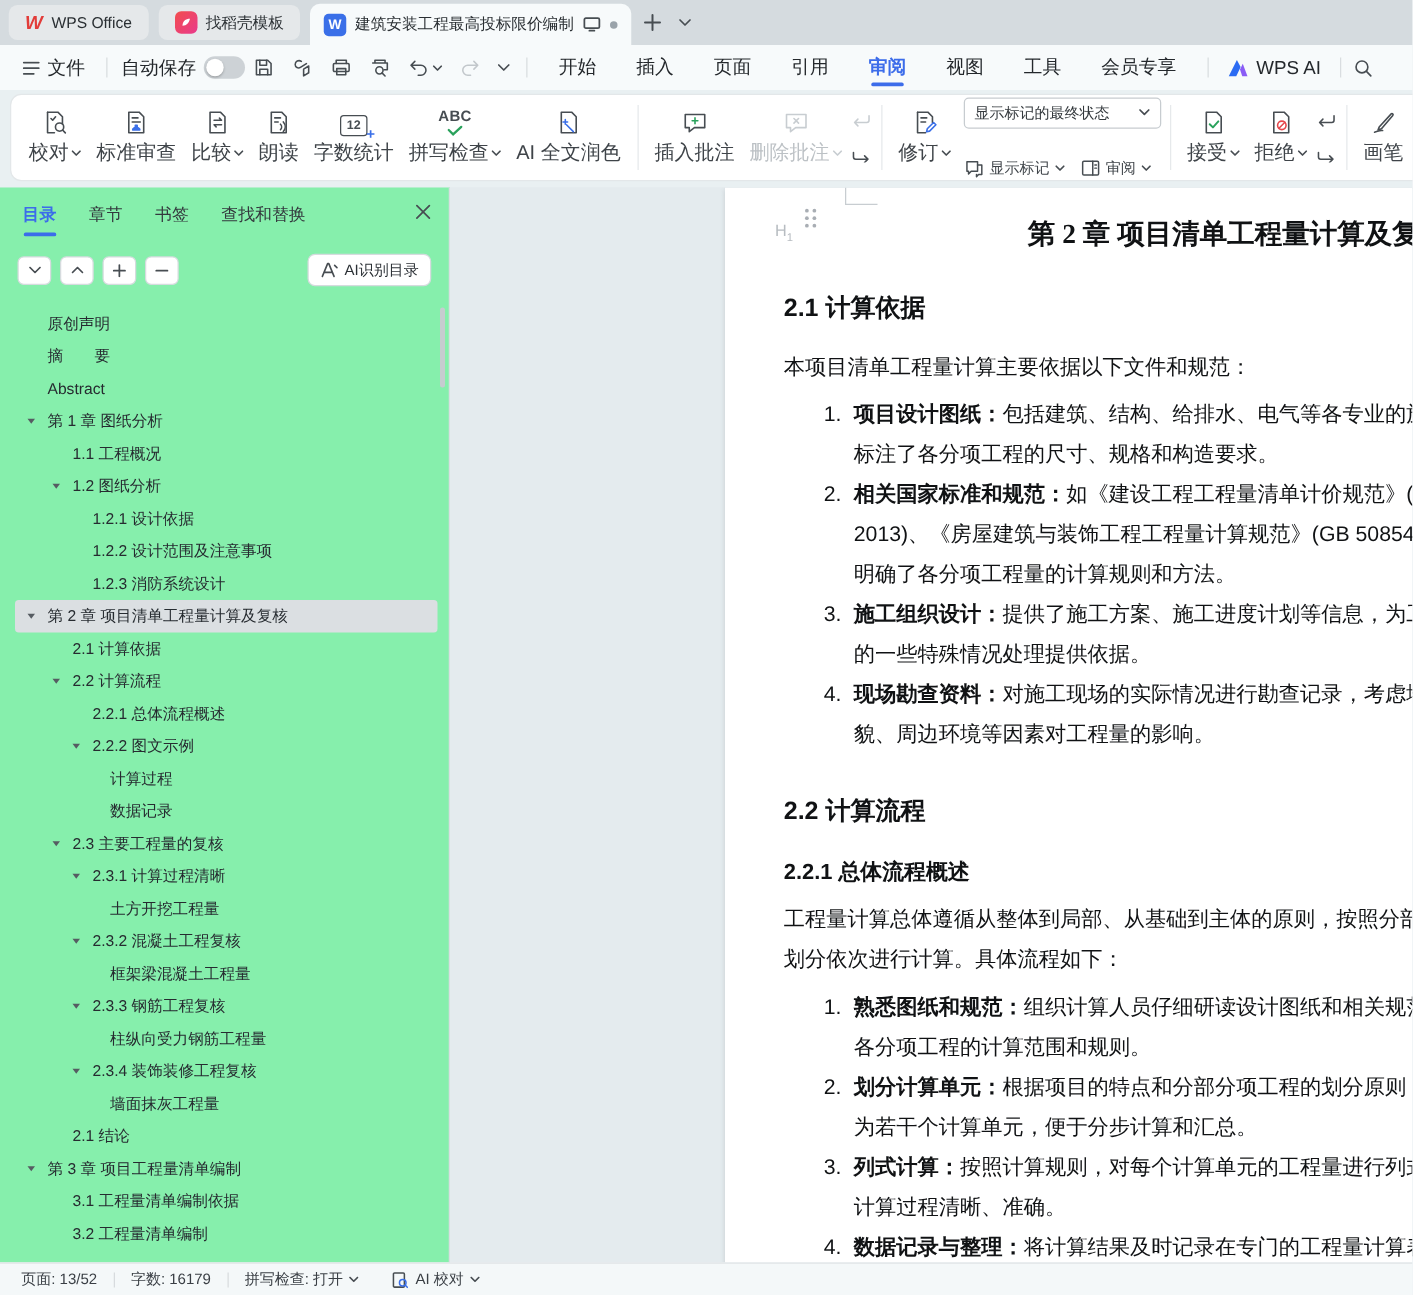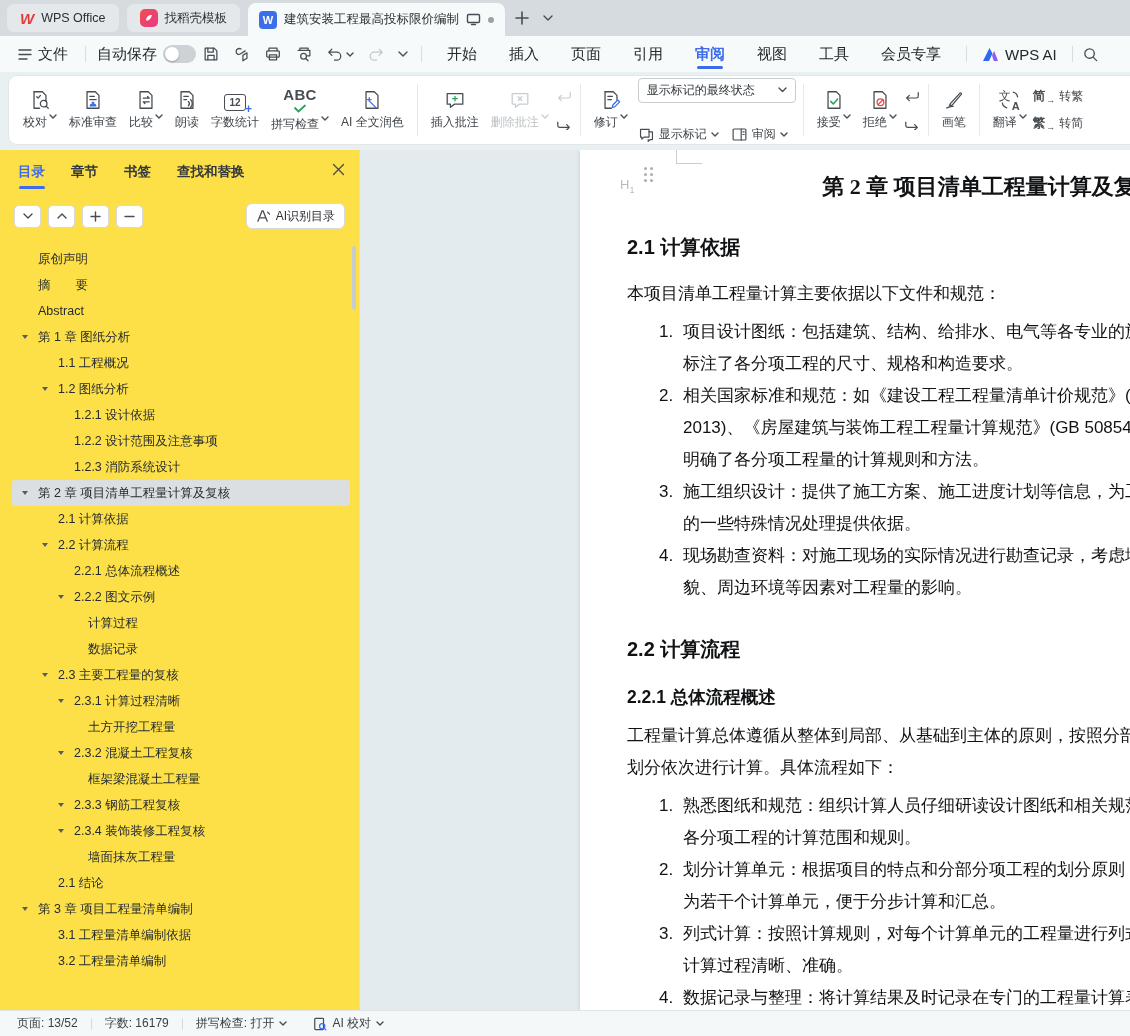--- a/index.html
+++ b/index.html
@@ -31,45 +31,45 @@
   .mtabs{display:flex;}
   .mitem{padding:0 16px;height:36px;line-height:36px;position:relative;white-space:nowrap;}
   .mitem.selected{color:#3c6cea;font-weight:bold;}
   .mitem.selected::after{content:"";position:absolute;left:50%;transform:translateX(-50%);bottom:3px;width:26px;height:3px;border-radius:2px;background:#3c6cea;}
   .wpsai{display:flex;align-items:center;gap:6px;padding:0 6px;white-space:nowrap;}
 
   
   .ribbon{height:78px;background:#e9f0f2;position:relative;}
   .rcard{position:absolute;left:8px;right:-14px;top:3px;height:70px;background:#fff;border:1px solid #e3e7e9;border-radius:9px;display:flex;align-items:center;padding:0 8px;overflow:hidden;}
   .rbtn{display:flex;flex-direction:column;align-items:center;justify-content:center;gap:3px;padding:3px 6px;border-radius:6px;flex:none;}
-  .lbl{font-size:12px;color:#3f4449;display:flex;align-items:flex-start;gap:2px;white-space:nowrap;}
+  .lbl{font-size:16px;color:#3f4449;display:flex;align-items:center;gap:2px;white-space:nowrap;}
   .rdiv{width:1px;height:52px;background:#e6e9eb;margin:0 7px;flex:none;}
   .rcol{display:flex;flex-direction:column;gap:8px;justify-content:center;flex:none;}
   .rcolwide{display:flex;flex-direction:column;gap:23px;flex:none;margin-left:4px;}
   .rrow{display:flex;align-items:center;gap:12px;}
   .rsel{width:158px;height:25px;border:1px solid #c7ccd0;border-radius:4px;background:#fff;display:flex;align-items:center;justify-content:space-between;padding:0 8px;font-size:12px;color:#33383c;white-space:nowrap;}
   .sbtn{display:flex;align-items:center;gap:4px;font-size:12px;color:#3f4449;white-space:nowrap;flex:none;}
   .disabled .lbl,.disabled{color:#bcc1c5;}
   .disabled svg *{stroke:#c8cdd1 !important;}
   .wcbox{width:22px;height:17px;border:1.7px solid #474d52;border-radius:3px;position:relative;display:flex;align-items:center;justify-content:center;font-size:10px;font-weight:bold;color:#474d52;margin-top:4px;}
   .wcp{position:absolute;right:-7px;bottom:-6px;color:#3a6fe8;font-size:12px;font-weight:bold;}
-  .spbox{display:flex;flex-direction:column;align-items:center;font-size:15px;font-weight:bold;color:#474d52;letter-spacing:.3px;line-height:1.1;}
+  .spbox{display:flex;flex-direction:column;align-items:center;font-size:12px;font-weight:bold;color:#474d52;letter-spacing:.3px;line-height:1.1;}
   .trbox{position:relative;width:22px;height:22px;}
   .trw{position:absolute;left:0;top:-1px;font-size:12px;color:#474d52;}
   .tra{position:absolute;right:1px;bottom:-1px;font-size:11px;font-weight:bold;color:#474d52;}
   .trar{position:absolute;left:0;top:0;}
   .ccz{font-size:12.5px;font-weight:bold;color:#474d52;line-height:1;}
   .cca{font-size:9px;color:#474d52;margin:7px 0 0 -3px;line-height:1;}
   .chev{flex:none;}
 
   
   .main{position:absolute;top:150px;left:0;right:0;bottom:26px;display:flex;}
-  .sidebar{width:360px;background:#fde047;border-right:1px solid #d9dee1;position:relative;flex:none;}
+  .sidebar{width:360px;background:#86efac;border-right:1px solid #d9dee1;position:relative;flex:none;}
   .stabs{display:flex;gap:26px;padding:0 18px;height:44px;align-items:center;font-size:13.5px;color:#33383d;position:relative;}
-  .stab{position:relative;white-space:nowrap;font-weight:bold;}
+  .stab{position:relative;white-space:nowrap;}
   .stab.selected{color:#3c6cea;font-weight:bold;}
   .stab.selected::after{content:"";position:absolute;left:50%;transform:translateX(-50%);bottom:-8px;width:26px;height:3px;border-radius:2px;background:#3c6cea;}
   .sclose{position:absolute;right:14px;top:13px;}
   .stools{display:flex;align-items:center;padding:0 14px;gap:7px;height:36px;margin-top:4px;}
   .tbtn{width:27px;height:23px;border:1px solid #d6dbde;border-radius:5px;background:#fff;display:flex;align-items:center;justify-content:center;color:#41474c;}
   .aibtn{margin-left:auto;height:26px;border:1px solid #d6dbde;border-radius:6px;background:#fff;display:flex;align-items:center;gap:5px;padding:0 9px;font-size:12px;color:#2c3136;white-space:nowrap;}
   .toc{position:absolute;top:96px;left:0;right:6px;bottom:0;overflow:hidden;font-size:12.5px;color:#262b30;}
   .toc-row{height:26px;line-height:26px;position:relative;margin:0 3px 0 12px;border-radius:3px;white-space:nowrap;overflow:hidden;}
   .toc-row.selected{background:#dbdfe2;}
   .tri{display:none;width:0;height:0;border-left:3.5px solid transparent;border-right:3.5px solid transparent;border-top:4.5px solid #565c62;position:absolute;top:11px;}
@@ -89,21 +89,21 @@
   .dots{width:3px;height:3px;border-radius:50%;background:#a9aeb4;box-shadow:6px 0 0 #a9aeb4,0 6px 0 #a9aeb4,6px 6px 0 #a9aeb4,0 12px 0 #a9aeb4,6px 12px 0 #a9aeb4;margin-top:-10px;}
   .doccontent{padding:22px 0 0 47px;font-family:"Liberation Serif","DejaVu Serif",serif;color:#101214;}
   .dtitle{font-size:22px;font-weight:bold;line-height:30px;text-align:center;width:726px;white-space:nowrap;font-family:inherit;}
   .doc-line{font-size:17px;line-height:32px;position:relative;white-space:nowrap;font-family:inherit;}
   .doc-line span,.doc-line b{font-family:inherit;}
   .t-h2{font-size:20px;font-weight:bold;line-height:34px;margin-top:28px;margin-bottom:14px;}
   .t-h3{font-size:17.5px;font-weight:bold;line-height:30px;margin-top:16px;margin-bottom:8px;}
   .t-li1,.t-li2{padding-left:56px;}
   .t-li1 .num{position:absolute;left:32px;}
   .t-p + .t-li1,.t-pc + .t-li1{margin-top:6px;}
-  .lead{font-weight:normal;}
+  .lead{font-weight:bold;}
 
   
   .statusbar{position:absolute;left:0;right:0;bottom:0;height:26px;background:#f4f8f9;border-top:1px solid #dfe3e6;display:flex;align-items:center;padding-left:4px;font-size:12px;color:#3a3f45;}
   .sitem{display:flex;align-items:center;gap:5px;padding:0 13px;white-space:nowrap;}
   .sdiv{width:1px;height:12px;background:#d7dbde;}
 </style>
 </head>
 <body>
 
 <div class="tabbar">
@@ -613,20 +613,24 @@
         <div class="toc-row lv3">
           
           <span>框架梁混凝土工程量</span>
         </div>
 
         <div class="toc-row lv2 has-arrow">
           <span class="tri"></span>
           <span>2.3.3 钢筋工程复核</span>
         </div>
 
+        <div class="toc-row lv3">
+          
+          <span>柱纵向受力钢筋工程量</span>
+        </div>
 
         <div class="toc-row lv2 has-arrow">
           <span class="tri"></span>
           <span>2.3.4 装饰装修工程复核</span>
         </div>
 
         <div class="toc-row lv3">
           
           <span>墙面抹灰工程量</span>
         </div>

